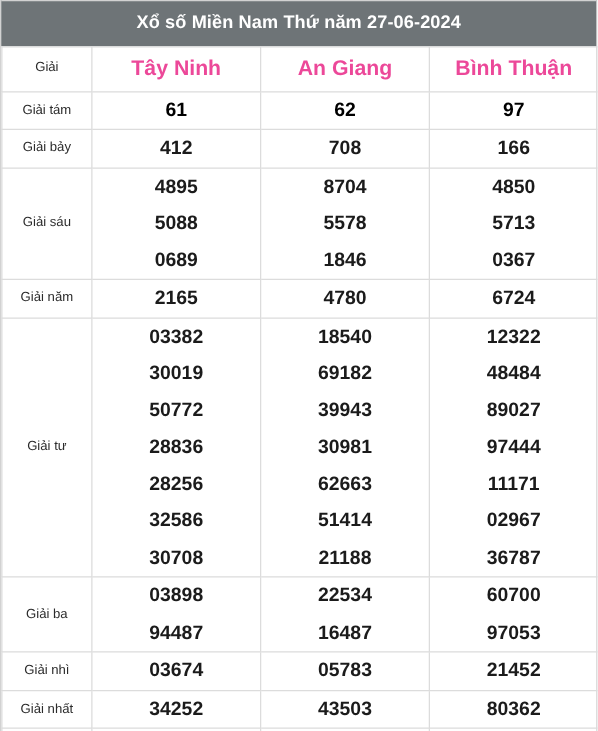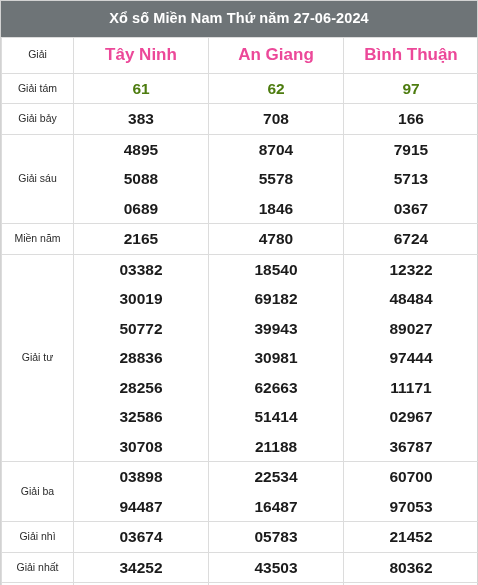--- a/index.html
+++ b/index.html
@@ -77,21 +77,21 @@
     color: #1b1b1b;
     line-height: 1.0;
     padding: 0;
   }
   .nums .n {
     display: block;
     padding: 7px 0 7px 0;
   }
 
   .nums.highlight {
-    color: #4d7c0f;
+    color: #000000;
   }
   .nums.special {
     color: #c0392b;
     font-size: 16.5px;
   }
 
   .row-h1 { height: 36px; margin-left: 26px; }
   .row-h2 { height: 29px; }
 </style>
 </head>
@@ -126,21 +126,21 @@
             <span class="n">62</span>
           </td>
         <td class="nums highlight">
             <span class="n">97</span>
           </td>
       </tr>
 
       <tr class="row-h2">
         <td class="prize-label">Giải bảy</td>
         <td class="nums">
-            <span class="n">383</span>
+            <span class="n">412</span>
           </td>
         <td class="nums">
             <span class="n">708</span>
           </td>
         <td class="nums">
             <span class="n">166</span>
           </td>
       </tr>
 
       <tr>
@@ -149,28 +149,28 @@
           <span class="n">4895</span>
           <span class="n">5088</span>
           <span class="n">0689</span>
         </td>
         <td class="nums">
           <span class="n">8704</span>
           <span class="n">5578</span>
           <span class="n">1846</span>
         </td>
         <td class="nums">
-          <span class="n">7915</span>
+          <span class="n">4850</span>
           <span class="n">5713</span>
           <span class="n">0367</span>
         </td>
       </tr>
 
       <tr class="row-h2">
-        <td class="prize-label">Miền năm</td>
+        <td class="prize-label">Giải năm</td>
         <td class="nums">
             <span class="n">2165</span>
           </td>
         <td class="nums">
             <span class="n">4780</span>
           </td>
         <td class="nums">
             <span class="n">6724</span>
           </td>
       </tr>

